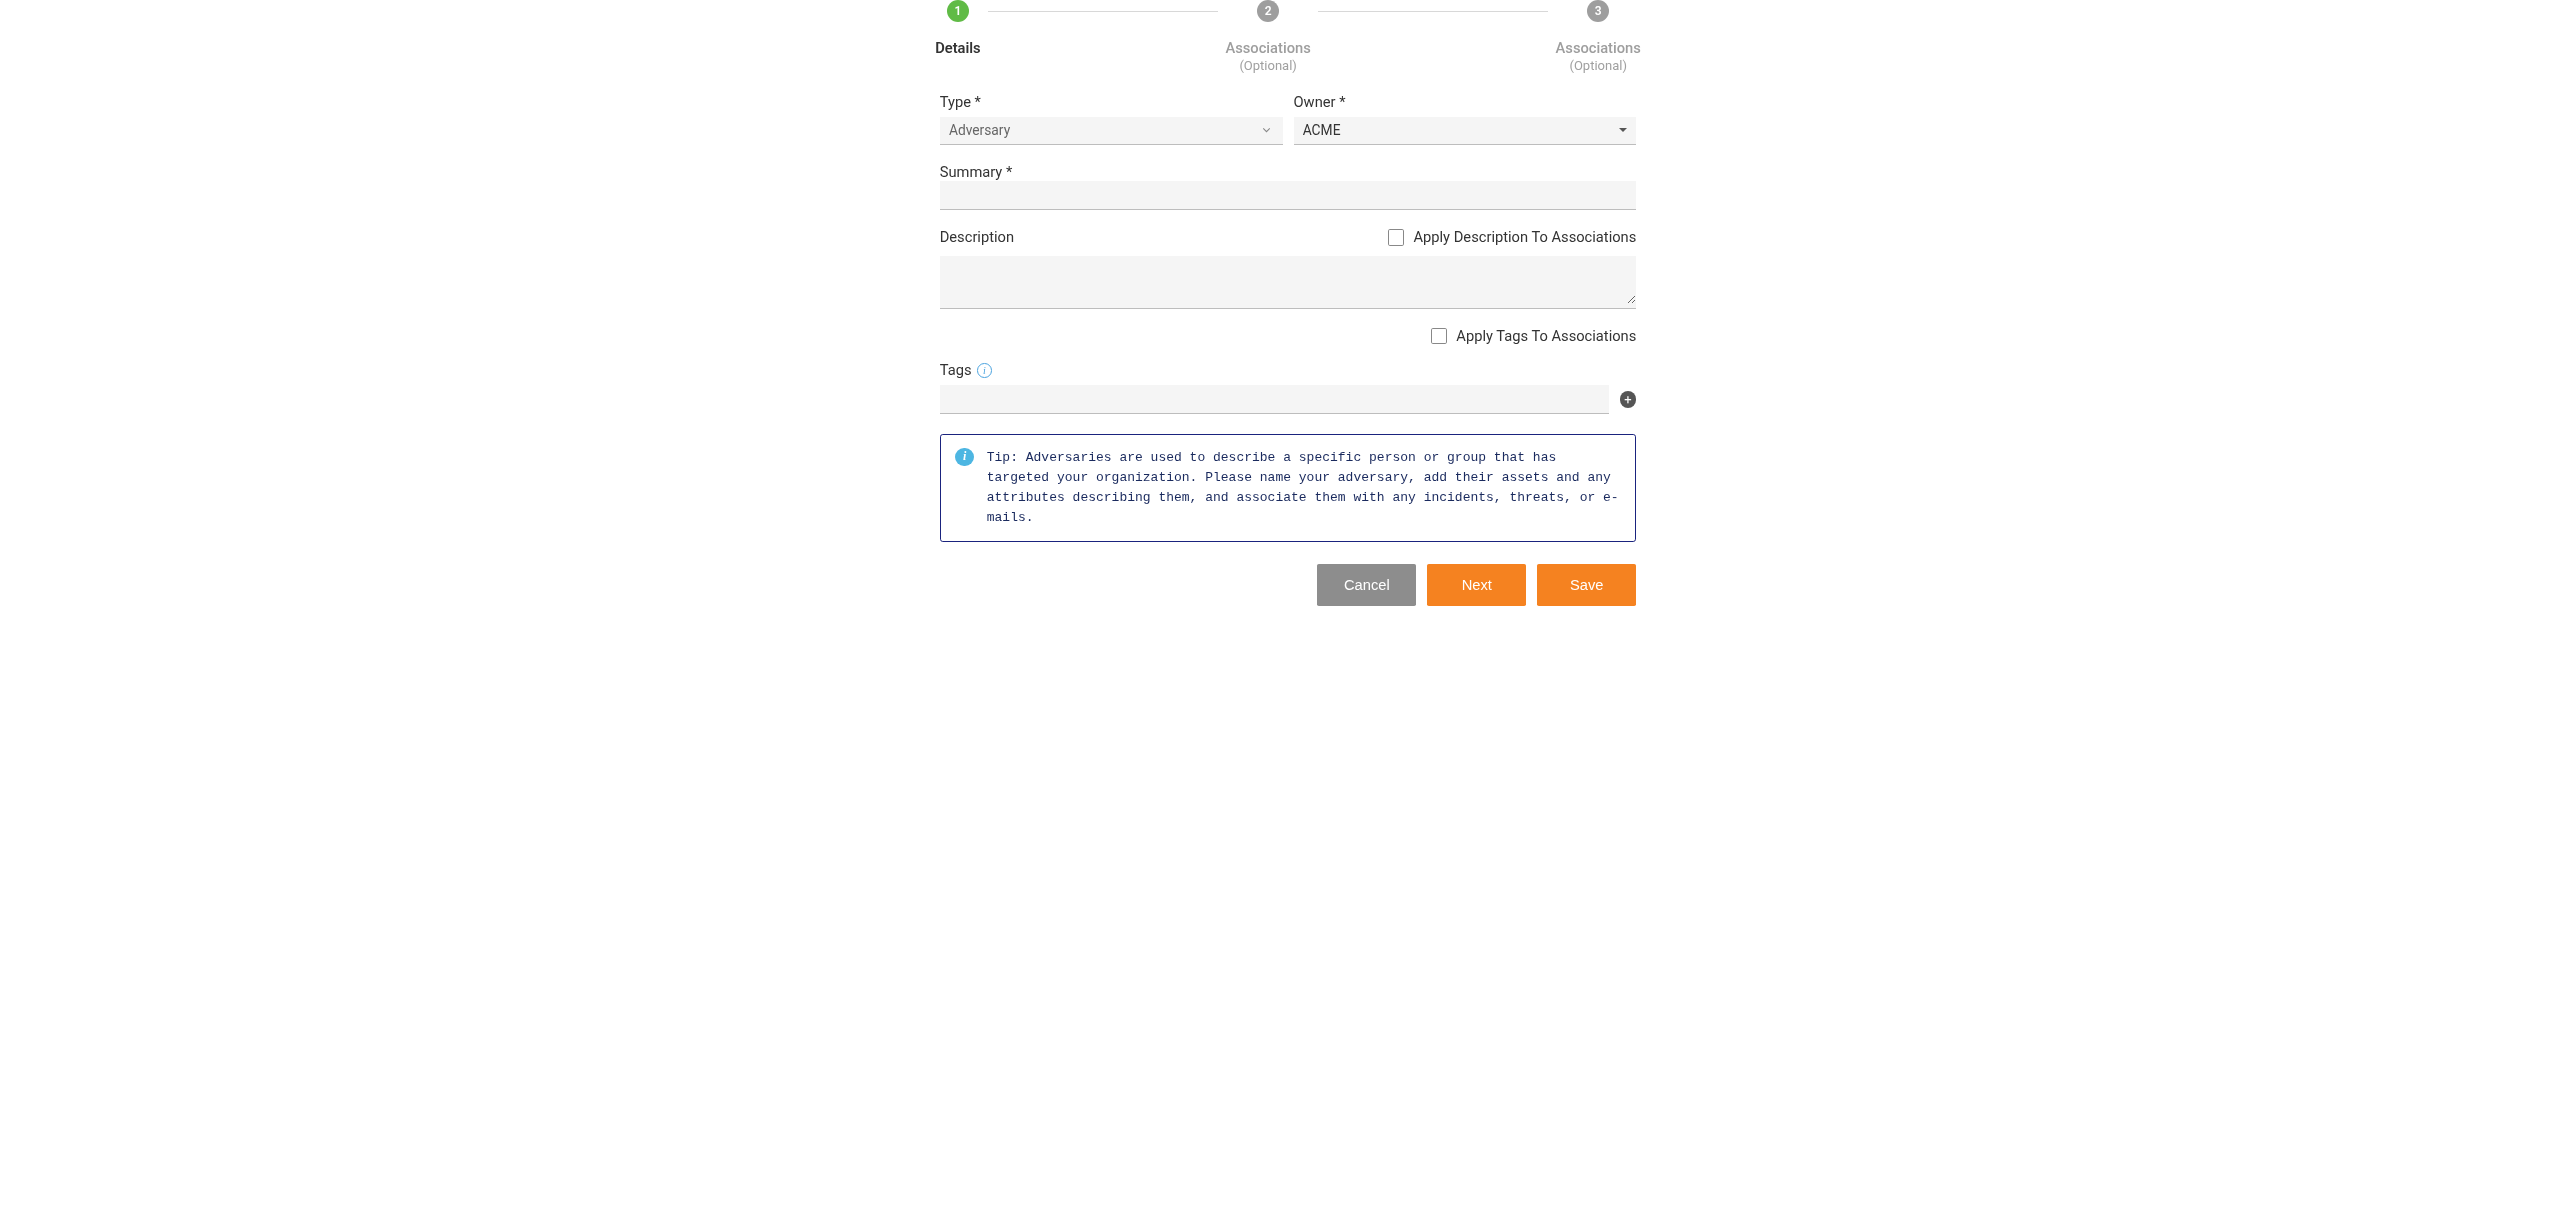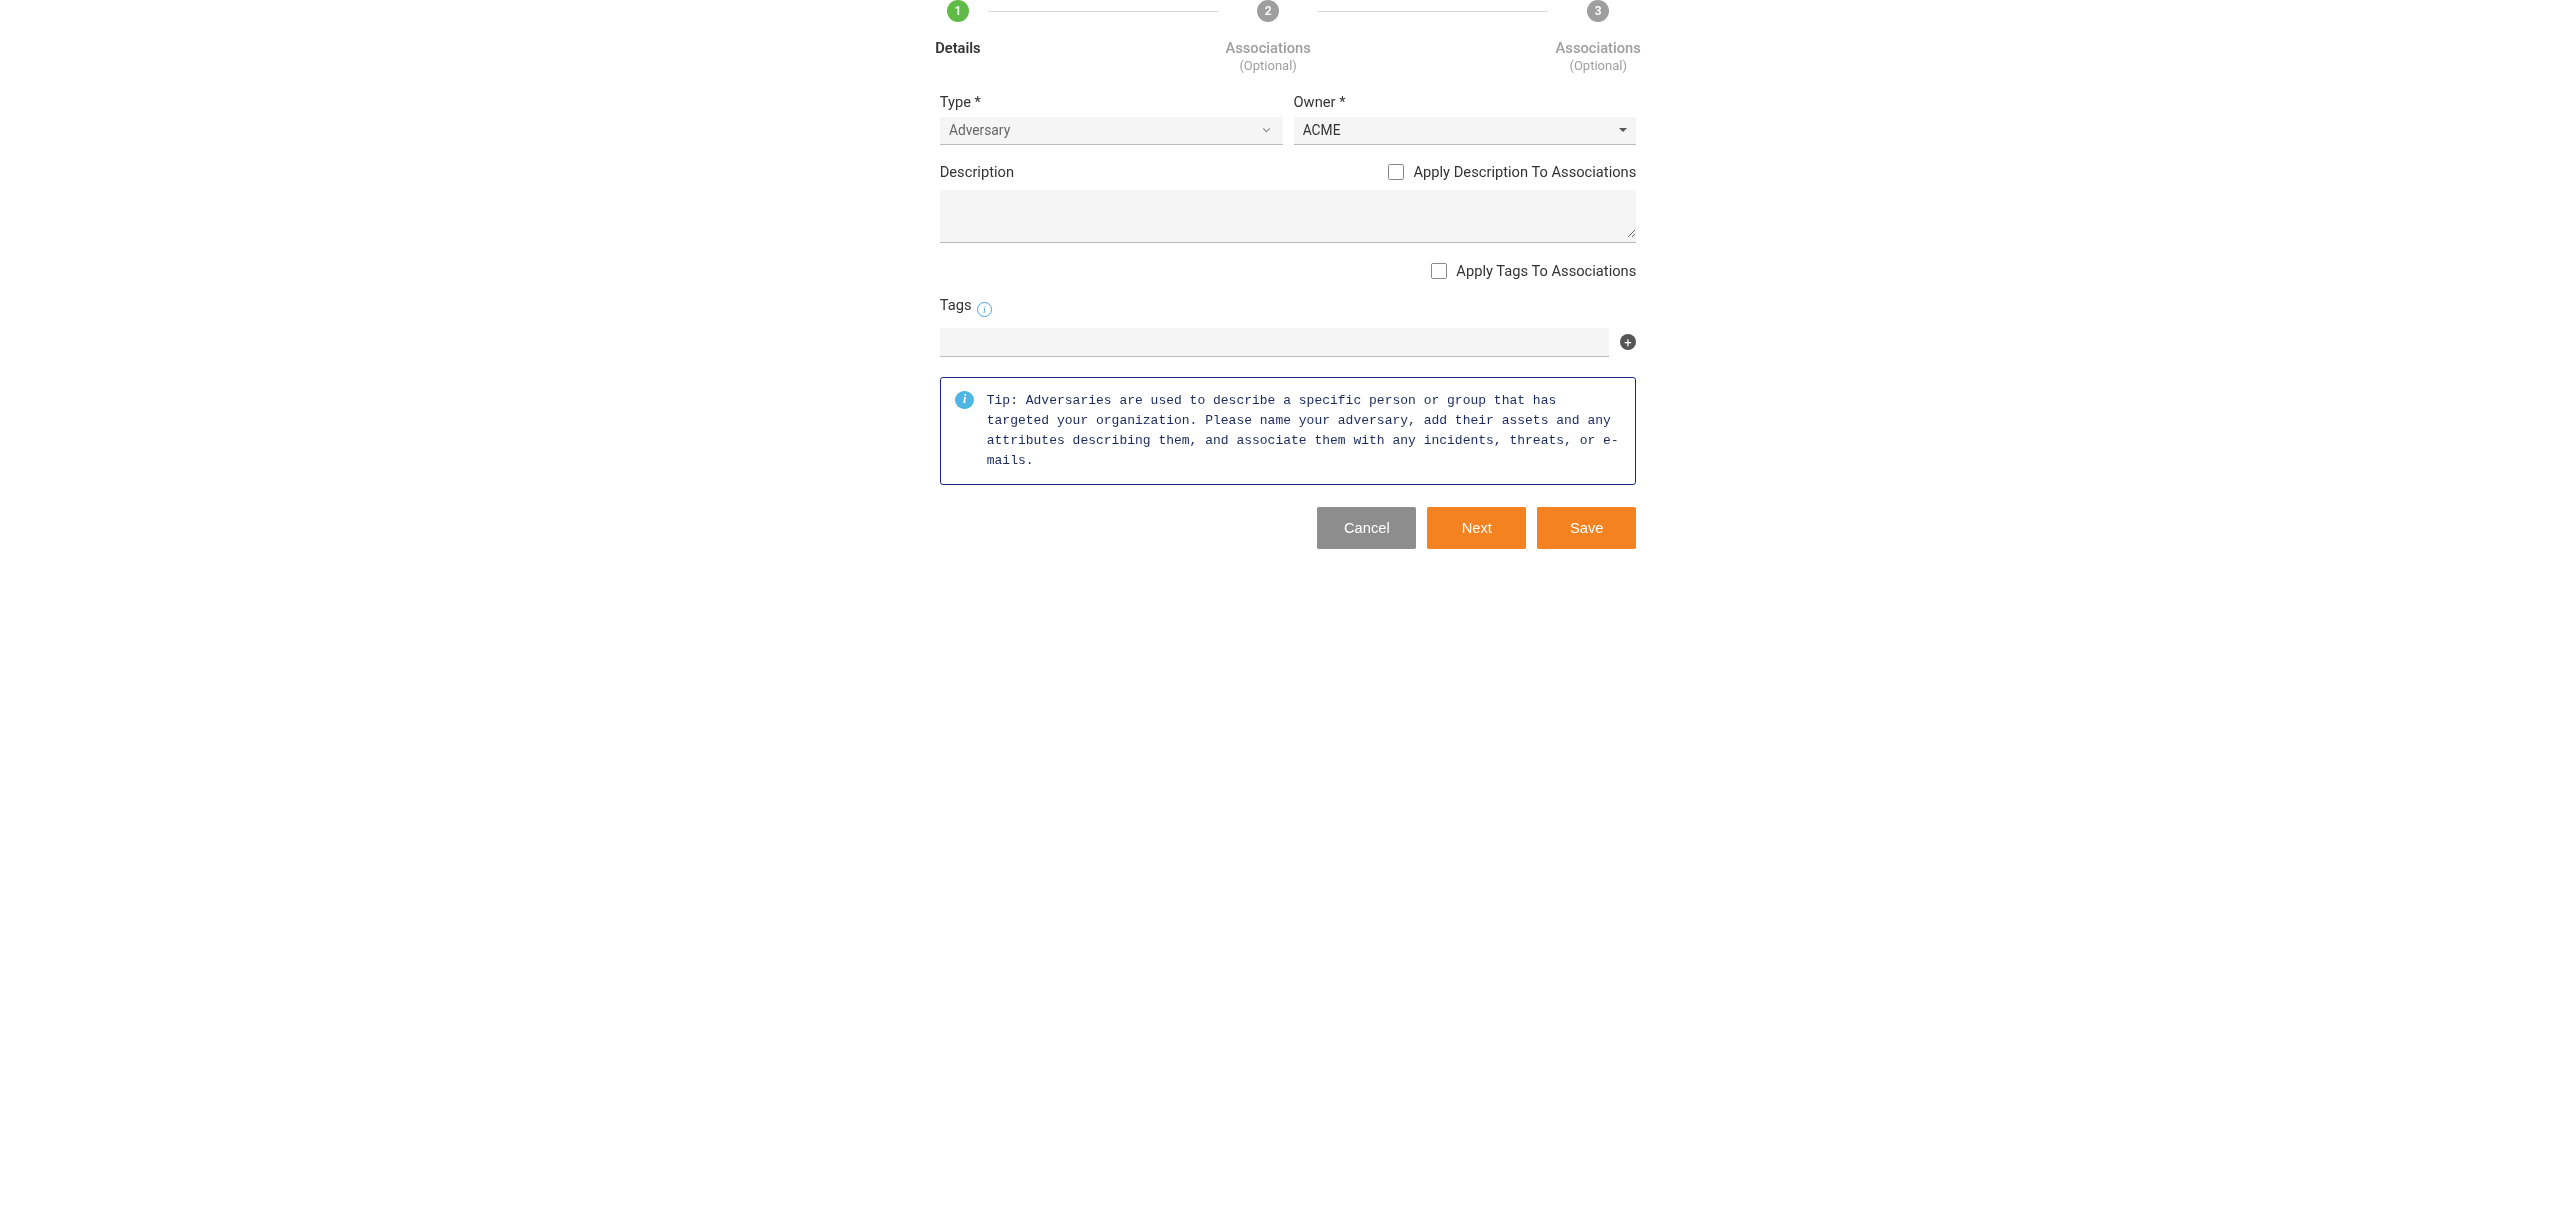--- a/index.html
+++ b/index.html
@@ -315,39 +315,45 @@
       </div>
       <div class="col">
         <label class="field-label">Owner *</label>
         <div class="select-wrap">
           <div class="select-value" style="color:#333;">ACME</div>
           <span class="select-caret"></span>
         </div>
       </div>
     </div>
 
+    <div class="field-block">
+      <label class="field-label">Summary *</label>
+      <div class="input-wrap">
+        <input type="text" class="text-input" value="" style="">
+      </div>
+    </div>
 
     <div class="desc-header">
       <label class="field-label" style="margin-bottom:0;">Description</label>
       <div class="check-row">
         <span class="checkbox-box"></span>
         <span class="check-label">Apply Description To Associations</span>
       </div>
     </div>
     <div class="textarea-wrap field-block">
       <textarea class="textarea" style=""></textarea>
     </div>
 
     <div class="check-row right-only">
       <span class="checkbox-box"></span>
       <span class="check-label">Apply Tags To Associations</span>
     </div>
 
     <div class="tags-label-row">
-      <label class="field-label" style="margin-bottom:8px;">Tags</label>
+      <label class="field-label" style="margin-bottom:0;">Tags</label>
       <span class="info-icon">i</span>
     </div>
     <div class="tags-row">
       <div class="tags-input-wrap">
         <input type="text" class="text-input" value="" style="">
       </div>
       <span class="add-circle">+</span>
     </div>
 
     <div class="tip-box">

